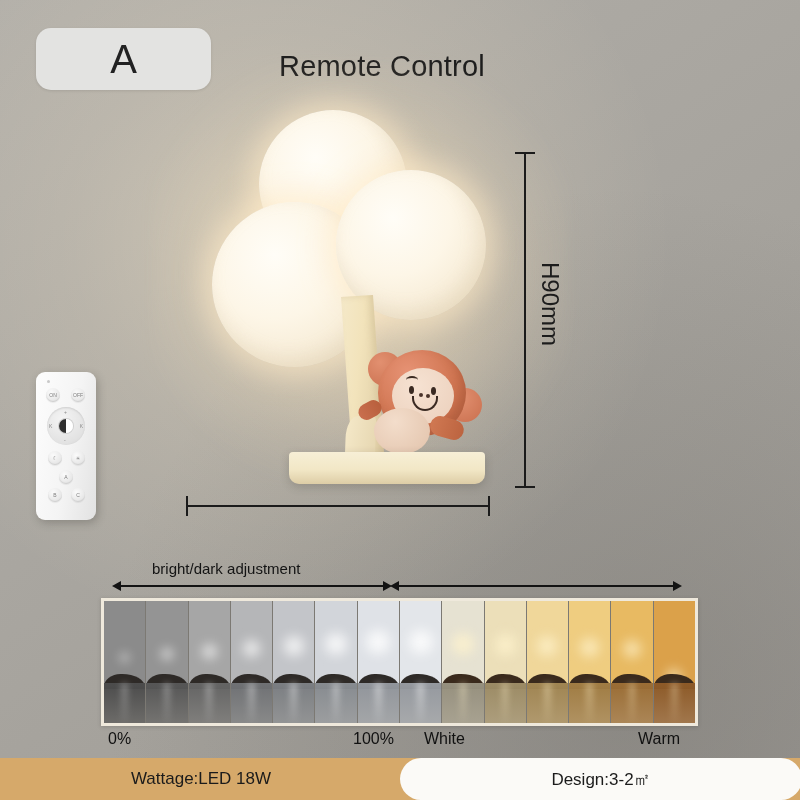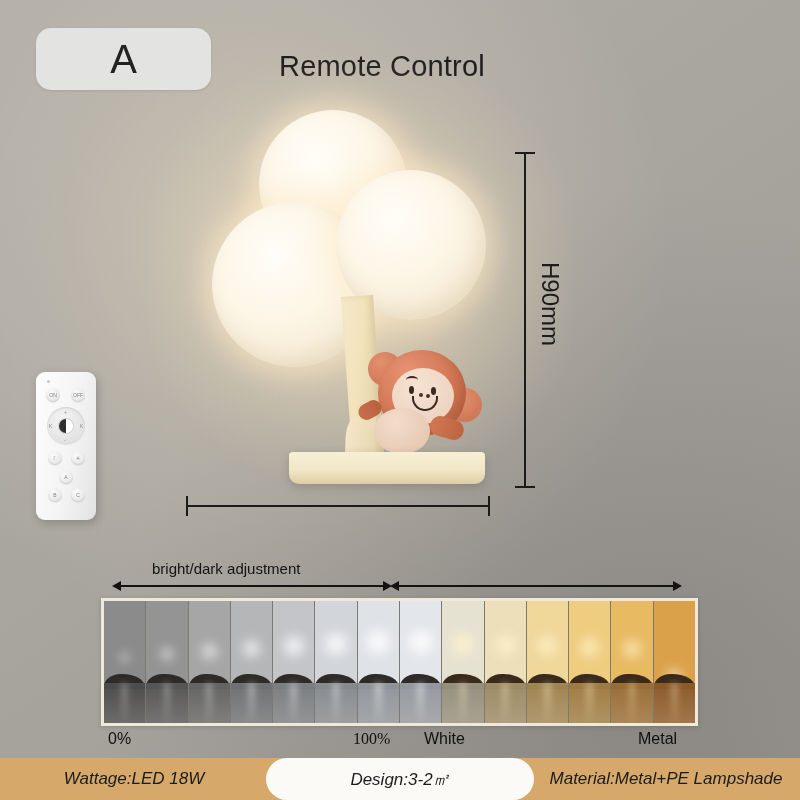--- a/index.html
+++ b/index.html
@@ -193,32 +193,32 @@
   .panel:last-child{border-right:none;}
   .sky{position:absolute;left:0;top:0;right:0;height:67%;}
   .sun{position:absolute;border-radius:50%;filter:blur(5px);}
   .land{position:absolute;left:0;right:0;top:60%;height:12%;background:#2b2622;border-radius:40% 55% 0 0/ 90% 90% 0 0;}
   .sea{position:absolute;left:0;right:0;bottom:0;height:33%;}
   .refl{position:absolute;bottom:0;width:16%;height:100%;filter:blur(3px);opacity:.75;}
 
   .scale-row{position:absolute;left:0;top:730px;width:800px;height:24px;}
   .scale-lbl{position:absolute;font-size:16px;color:#111;}
   .scale-lbl.s0{left:108px;}
-  .scale-lbl.s100{left:353px;font-family:Liberation Serif, serif;}
+  .scale-lbl.s100{left:353px;}
   .scale-lbl.swhite{left:424px;}
   .scale-lbl.swarm{left:638px;}
 
   
   .specbar{
     position:absolute;left:0;top:758px;width:800px;height:42px;
     background:#d6a96a;display:flex;align-items:center;
   }
   .spec{
     flex:1;display:flex;align-items:center;justify-content:center;
-    font-size:17px;color:#1b1b1b;height:100%;white-space:nowrap;font-style:italic;
+    font-size:17px;color:#1b1b1b;height:100%;white-space:nowrap;
   }
   .spec.mid{
     background:#fbfaf7;border-radius:22px;height:100%;
     margin:0 -2px;z-index:2;
   }
 </style>
 </head>
 <body>
 
 <div id="stage">
@@ -397,22 +397,21 @@
             <div class="refl" style="left: 42%; background: linear-gradient(rgba(255, 243, 205, 0.514) 0%, rgba(255, 243, 205, 0.05) 100%);"></div>
           </div>
         </div>
       </div>
   </div>
 
   <div class="scale-row">
     <div class="scale-lbl s0">0%</div>
     <div class="scale-lbl s100">100%</div>
     <div class="scale-lbl swhite">White</div>
-    <div class="scale-lbl swarm">Metal</div>
+    <div class="scale-lbl swarm">Warm</div>
   </div>
 
   <div class="specbar" id="specbar">
       <div class="spec">Wattage:LED 18W</div>
       <div class="spec mid">Design:3-2㎡</div>
-      <div class="spec">Material:Metal+PE Lampshade</div>
     </div>
 
 </div>
 
 </body></html>

